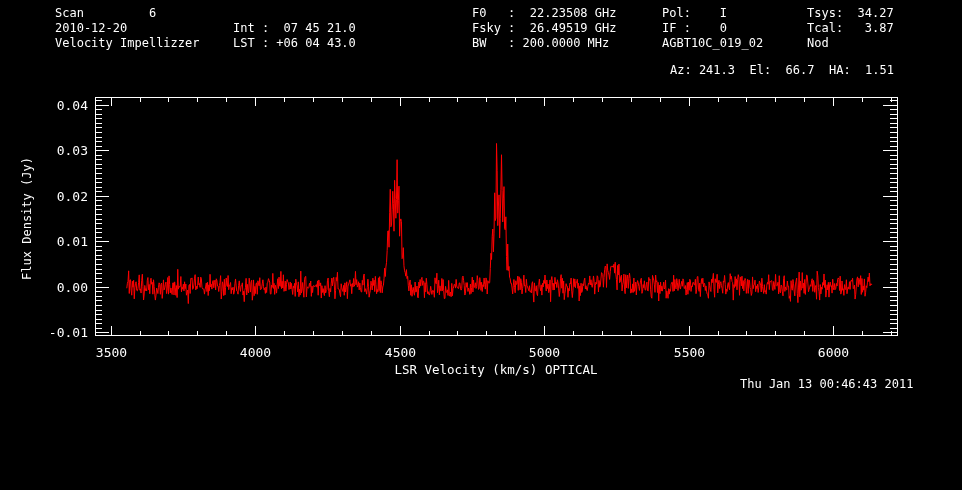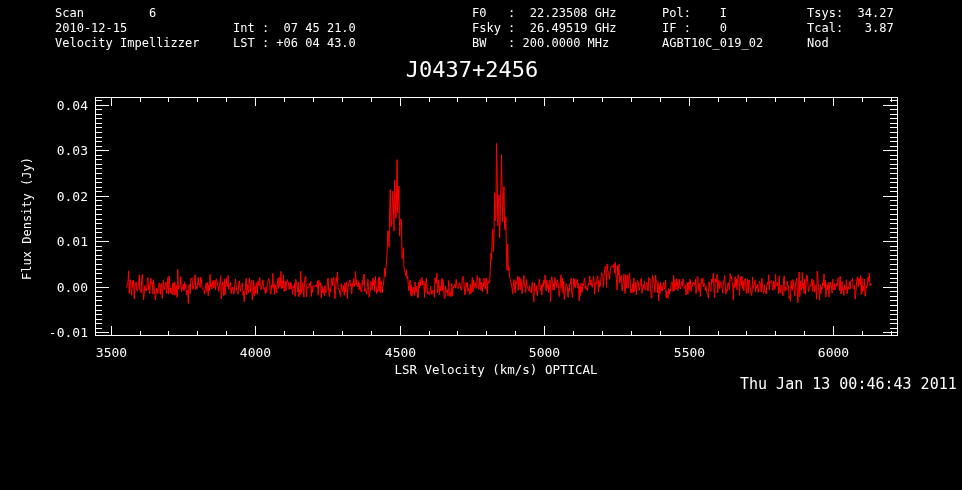--- a/index.html
+++ b/index.html
@@ -9,49 +9,49 @@
   }
   .txt{position:absolute;white-space:pre;font-size:12px;line-height:13px;color:#fff;}
   .r1{top:7px}.r2{top:22px}.r3{top:37px}
   .c1{left:55px}.c2{left:233px}.c3{left:472px}.c4{left:662px}.c5{left:807px}
   .coords{left:48px;top:64px;}
   .pointing{left:670px;top:64px;}
   .title{
     position:absolute;left:472px;top:58px;transform:translateX(-50%);
     white-space:pre;font-size:22px;line-height:24px;font-weight:normal;color:#fff;
   }
-  .timestamp{position:absolute;left:740px;top:379px;white-space:pre;font-size:15px;line-height:11px;color:#fff;}
+  .timestamp{position:absolute;left:740px;top:379px;white-space:pre;font-size:12px;line-height:11px;color:#fff;}
   svg{position:absolute;left:0;top:0;}
   svg text{font-family:"DejaVu Sans Mono","Liberation Mono",monospace;fill:#fff;}
 </style>
 </head>
 <body>
 
 <div class="screen">
 
   <div class="txt r1 c1">Scan         6</div>
-  <div class="txt r2 c1">2010-12-15</div>
+  <div class="txt r2 c1">2010-12-20</div>
   <div class="txt r3 c1">Velocity Impellizzer</div>
 
   <div class="txt r2 c2">Int :  07 45 21.0</div>
   <div class="txt r3 c2">LST : +06 04 43.0</div>
 
   <div class="txt r1 c3">F0   :  22.23508 GHz</div>
   <div class="txt r2 c3">Fsky :  26.49519 GHz</div>
   <div class="txt r3 c3">BW   : 200.0000 MHz</div>
 
   <div class="txt r1 c4">Pol:    I</div>
   <div class="txt r2 c4">IF :    0</div>
   <div class="txt r3 c4">AGBT10C_019_02</div>
 
   <div class="txt r1 c5">Tsys:  34.27</div>
   <div class="txt r2 c5">Tcal:   3.87</div>
   <div class="txt r3 c5">Nod</div>
 
-  <div class="title">J0437+2456</div>
+  <div class="txt pointing">Az: 241.3  El:  66.7  HA:  1.51</div>
 
   <svg id="plot" width="962" height="490">
       <rect x="95" y="97" width="802" height="238" fill="none" stroke="#fff" stroke-width="1" shape-rendering="crispEdges"></rect>
       <line x1="111.5" y1="335" x2="111.5" y2="326" stroke="#fff" stroke-width="1" shape-rendering="crispEdges"></line>
       <line x1="111.5" y1="97" x2="111.5" y2="106" stroke="#fff" stroke-width="1" shape-rendering="crispEdges"></line>
       <text x="111.5" y="357" font-size="13" text-anchor="middle">3500</text>
       <line x1="255.5" y1="335" x2="255.5" y2="326" stroke="#fff" stroke-width="1" shape-rendering="crispEdges"></line>
       <line x1="255.5" y1="97" x2="255.5" y2="106" stroke="#fff" stroke-width="1" shape-rendering="crispEdges"></line>
       <text x="255.5" y="357" font-size="13" text-anchor="middle">4000</text>
       <line x1="400.5" y1="335" x2="400.5" y2="326" stroke="#fff" stroke-width="1" shape-rendering="crispEdges"></line>

